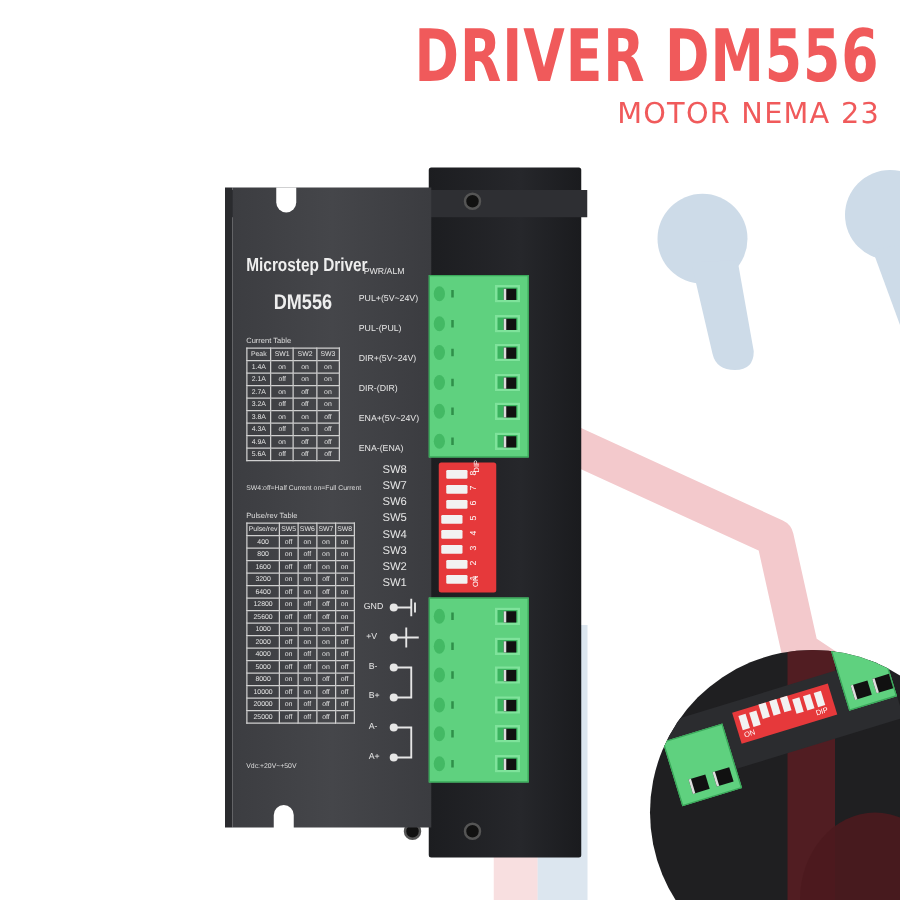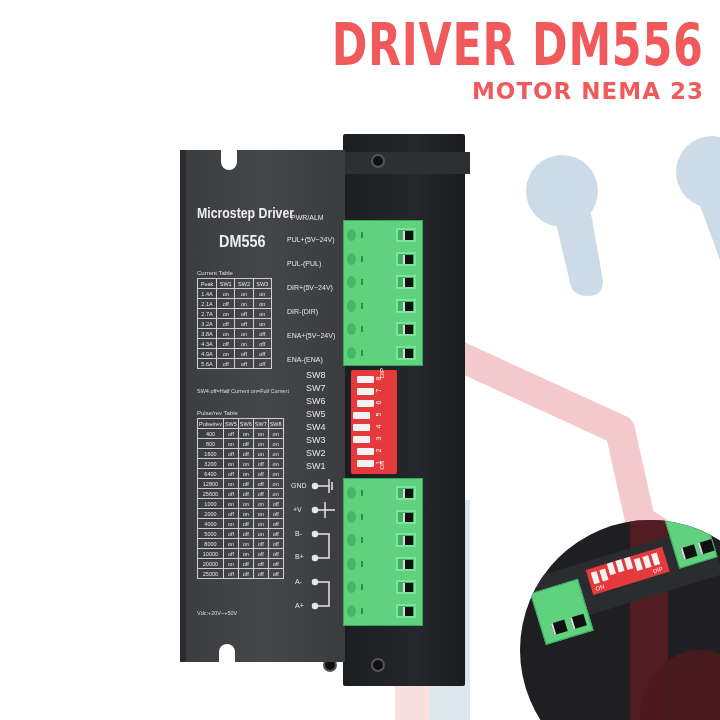--- a/index.html
+++ b/index.html
@@ -9,21 +9,21 @@
   .bg-decor { position: absolute; left: 0; top: 0; width: 720px; height: 720px; z-index: 0; }
 
   .title-block { position: absolute; right: 16px; top: 14px; text-align: right; z-index: 5; }
   .title-main {
     font-family: "DejaVu Sans", sans-serif; font-weight: bold; color: #f05a5b;
     font-size: 58px; line-height: 62px; letter-spacing: 1px;
     transform: scaleX(0.74); transform-origin: right center; white-space: nowrap;
   }
   .title-sub {
     font-family: "DejaVu Sans", sans-serif; color: #f05a5b; font-size: 23px;
-    font-weight: bold; letter-spacing: 1px; margin-top: 2px; white-space: nowrap;
+    font-weight: normal; letter-spacing: 1px; margin-top: 2px; white-space: nowrap;
   }
 
   
   .driver { position: absolute; left: 175px; top: 132px; width: 300px; height: 560px; z-index: 3; }
   .flange-top {
     position: absolute; left: 5px; top: 20px; width: 290px; height: 22px; background: #2e2f33;
     clip-path: polygon(0 0, 100% 0, 100% 100%, 0 100%);
   }
   .side-right {
     position: absolute; left: 168px; top: 2px; width: 122px; height: 552px;

